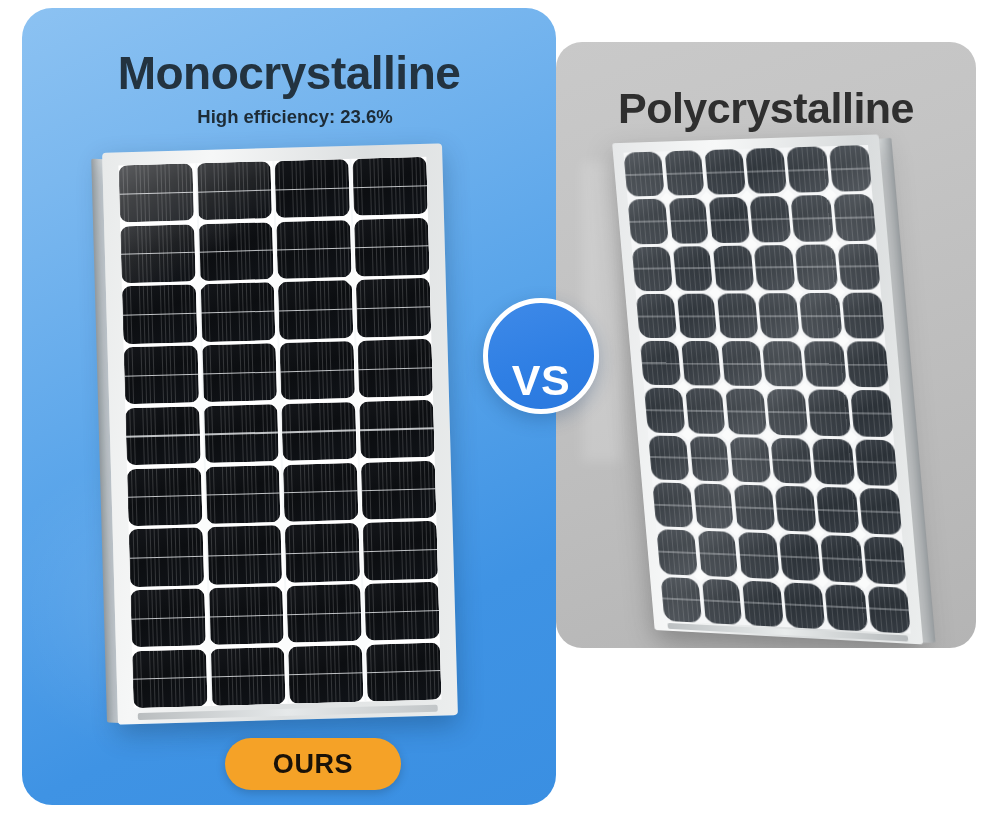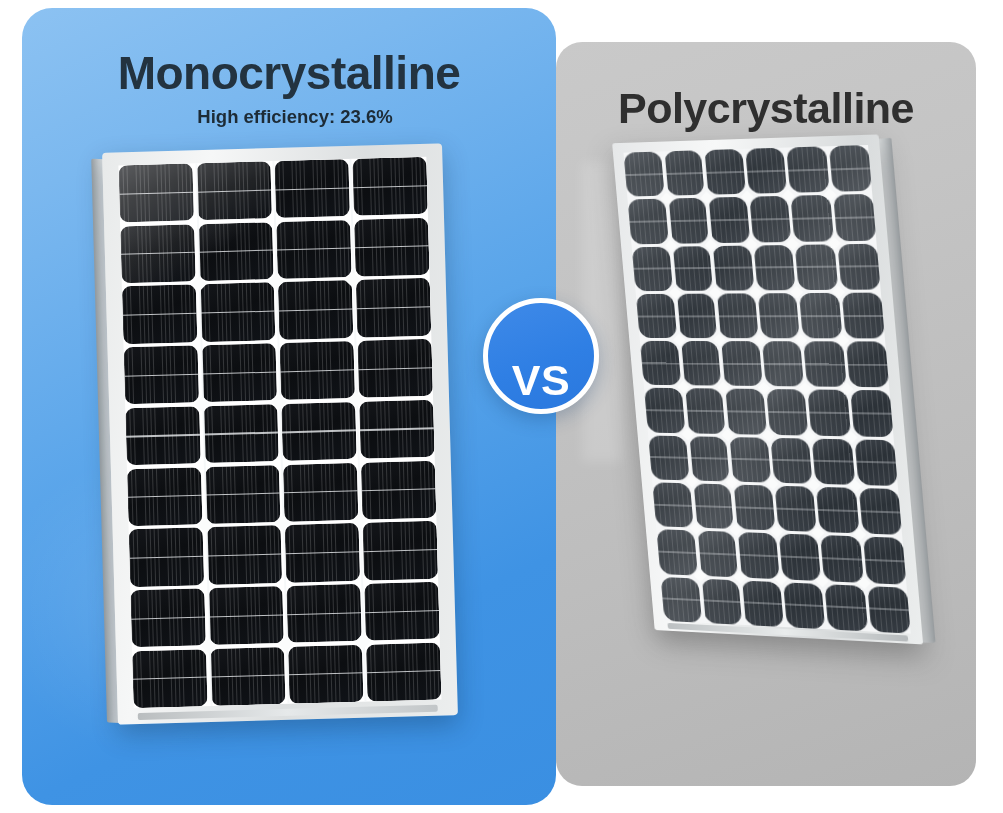--- a/index.html
+++ b/index.html
@@ -48,21 +48,21 @@
                 rgba(255,255,255,0.10), rgba(255,255,255,0) 68%);
     pointer-events: none;
   }
 
   
   .card-right {
     position: absolute;
     left: 556px;
     top: 42px;
     width: 420px;
-    height: 744px;
+    height: 606px;
     border-radius: 26px;
     background: linear-gradient(160deg,
                 #c9c9c9 0%,
                 #c4c4c4 30%,
                 #bdbdbd 62%,
                 #b4b4b4 100%);
     overflow: hidden;
   }
   .card-right .wm-stripe {
     position: absolute;
@@ -398,20 +398,21 @@
             <div class="diamond" style="left: 75%; top: 22.2222%;"></div>
             <div class="diamond" style="left: 75%; top: 44.4444%;"></div>
             <div class="diamond" style="left: 75%; top: 66.6667%;"></div>
             <div class="diamond" style="left: 75%; top: 88.8889%;"></div>
           </div>
         <div class="mono-gloss"></div>
         <div class="mono-foot"></div>
       </div>
     </div>
 
+    <div class="pill pill-ours">OURS</div>
   </div>
 
   <div class="card-right">
 
     <div class="wm-stripe s1"></div>
     <div class="wm-stripe s2"></div>
     <div class="wm-stripe s3"></div>
 
     <div class="head">
       <h1 class="title">Polycrystalline</h1>

